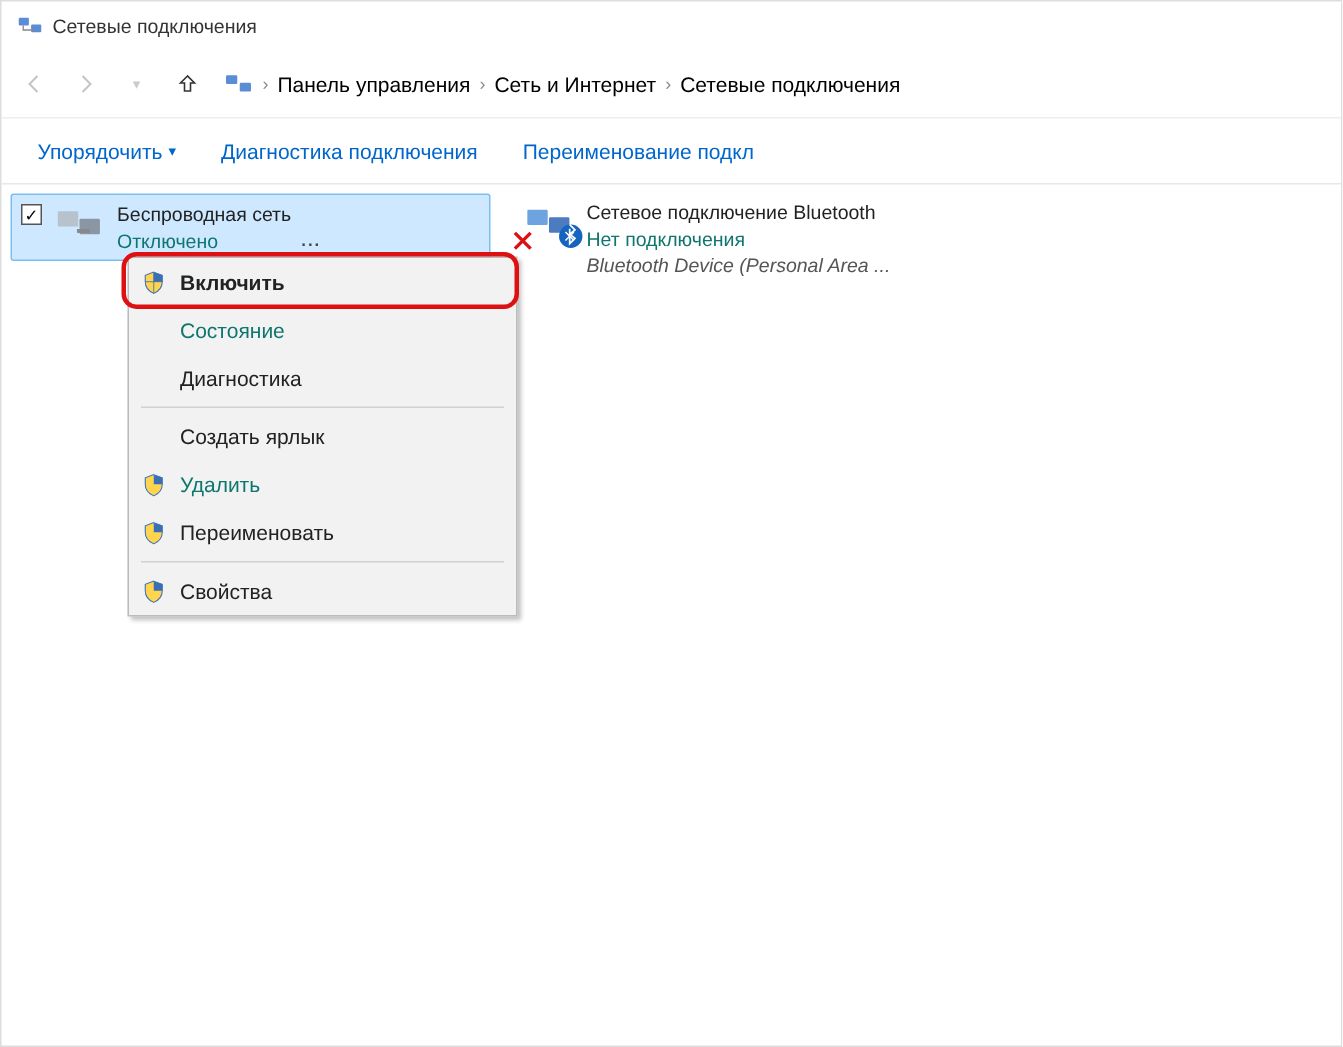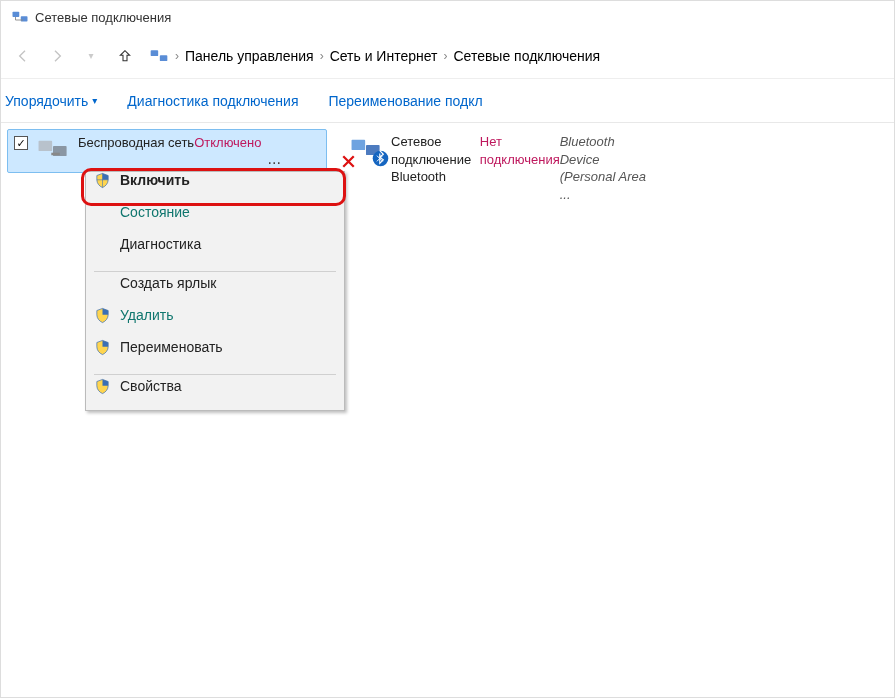--- a/index.html
+++ b/index.html
@@ -8,32 +8,32 @@
   .titlebar { height: 32px; display: flex; align-items: center; padding: 0 10px; font-size: 13px; color: #333; }
   .titlebar .icon-sm { width: 18px; height: 18px; margin-right: 6px; }
   .navbar { height: 46px; display: flex; align-items: center; padding: 0 8px; gap: 6px; border-bottom: 1px solid #eee; }
   .nav-btn { width: 28px; height: 28px; display: flex; align-items: center; justify-content: center; color: #999; font-size: 16px; border-radius: 2px; }
   .nav-btn.disabled { opacity: 0.5; }
   .nav-btn.up { color: #333; }
   .breadcrumb { display: flex; align-items: center; gap: 6px; font-size: 14px; color: #000; padding-left: 4px; }
   .breadcrumb .sep { color: #888; font-size: 12px; }
   .breadcrumb .crumb { cursor: pointer; }
   .bc-icon { width: 20px; height: 20px; }
-  .toolbar { height: 44px; display: flex; align-items: center; padding: 0 4px; gap: 30px; font-size: 14px; color: #0066cc; border-bottom: 1px solid #e8e8e8; }
+  .toolbar { height: 44px; display: flex; align-items: center; padding: 0 24px; gap: 30px; font-size: 14px; color: #0066cc; border-bottom: 1px solid #e8e8e8; }
   .toolbar-item { display: inline-flex; align-items: center; gap: 4px; cursor: pointer; }
   .content { flex: 1; position: relative; padding: 6px; display: flex; align-items: flex-start; gap: 12px; }
   .adapter { display: flex; align-items: flex-start; width: 320px; padding: 4px 6px; position: relative; }
   .adapter.selected { background: #cde8ff; border: 1px solid #7dbef0; border-radius: 2px; }
   .adapter .chk { position: absolute; top: 6px; left: 6px; width: 14px; height: 14px; background: #fff; border: 1px solid #555; display: flex; align-items: center; justify-content: center; font-size: 11px; }
   .adapter .aicon { width: 34px; height: 34px; margin-left: 22px; margin-right: 8px; flex-shrink: 0; position: relative; }
-  .adapter .atext { display: flex; flex-direction: row; font-size: 13px; line-height: 1.35; color: #222; }
-  .adapter .status { color: #be185d; }
+  .adapter .atext { display: flex; flex-direction: column; font-size: 13px; line-height: 1.35; color: #222; }
+  .adapter .status { color: #0f766e; }
   .adapter .device { color: #555; font-style: italic; }
   .context-menu { position: absolute; left: 84px; top: 48px; width: 260px; background: #f2f2f2; border: 1px solid #bbb; box-shadow: 2px 2px 3px rgba(0,0,0,0.25); font-size: 14px; color: #222; z-index: 10; }
-  .context-menu .item { display: flex; height: 32px; padding: 0 12px 0 34px; position: relative; cursor: pointer; }
+  .context-menu .item { display: flex; align-items: center; height: 32px; padding: 0 12px 0 34px; position: relative; cursor: pointer; }
   .context-menu .item.disabled { color: #0f766e; cursor: default; }
   .context-menu .item.bold { font-weight: 600; }
   .context-menu .sep-line { height: 1px; background: #d0d0d0; margin: 3px 8px; }
   .context-menu .shield { position: absolute; left: 8px; width: 17px; height: 17px; }
   .highlight { position: absolute; left: 80px; top: 45px; width: 265px; height: 38px; border: 3px solid #d11; border-radius: 10px; z-index: 20; pointer-events: none; }
   .ellipsis { color: #444; font-size: 16px; padding-left: 6px; align-self: flex-end; }
   .bt-badge { position: absolute; right: -6px; bottom: -4px; }
   .x-badge { position: absolute; left: -8px; bottom: -6px; }
 </style>
 </head>

